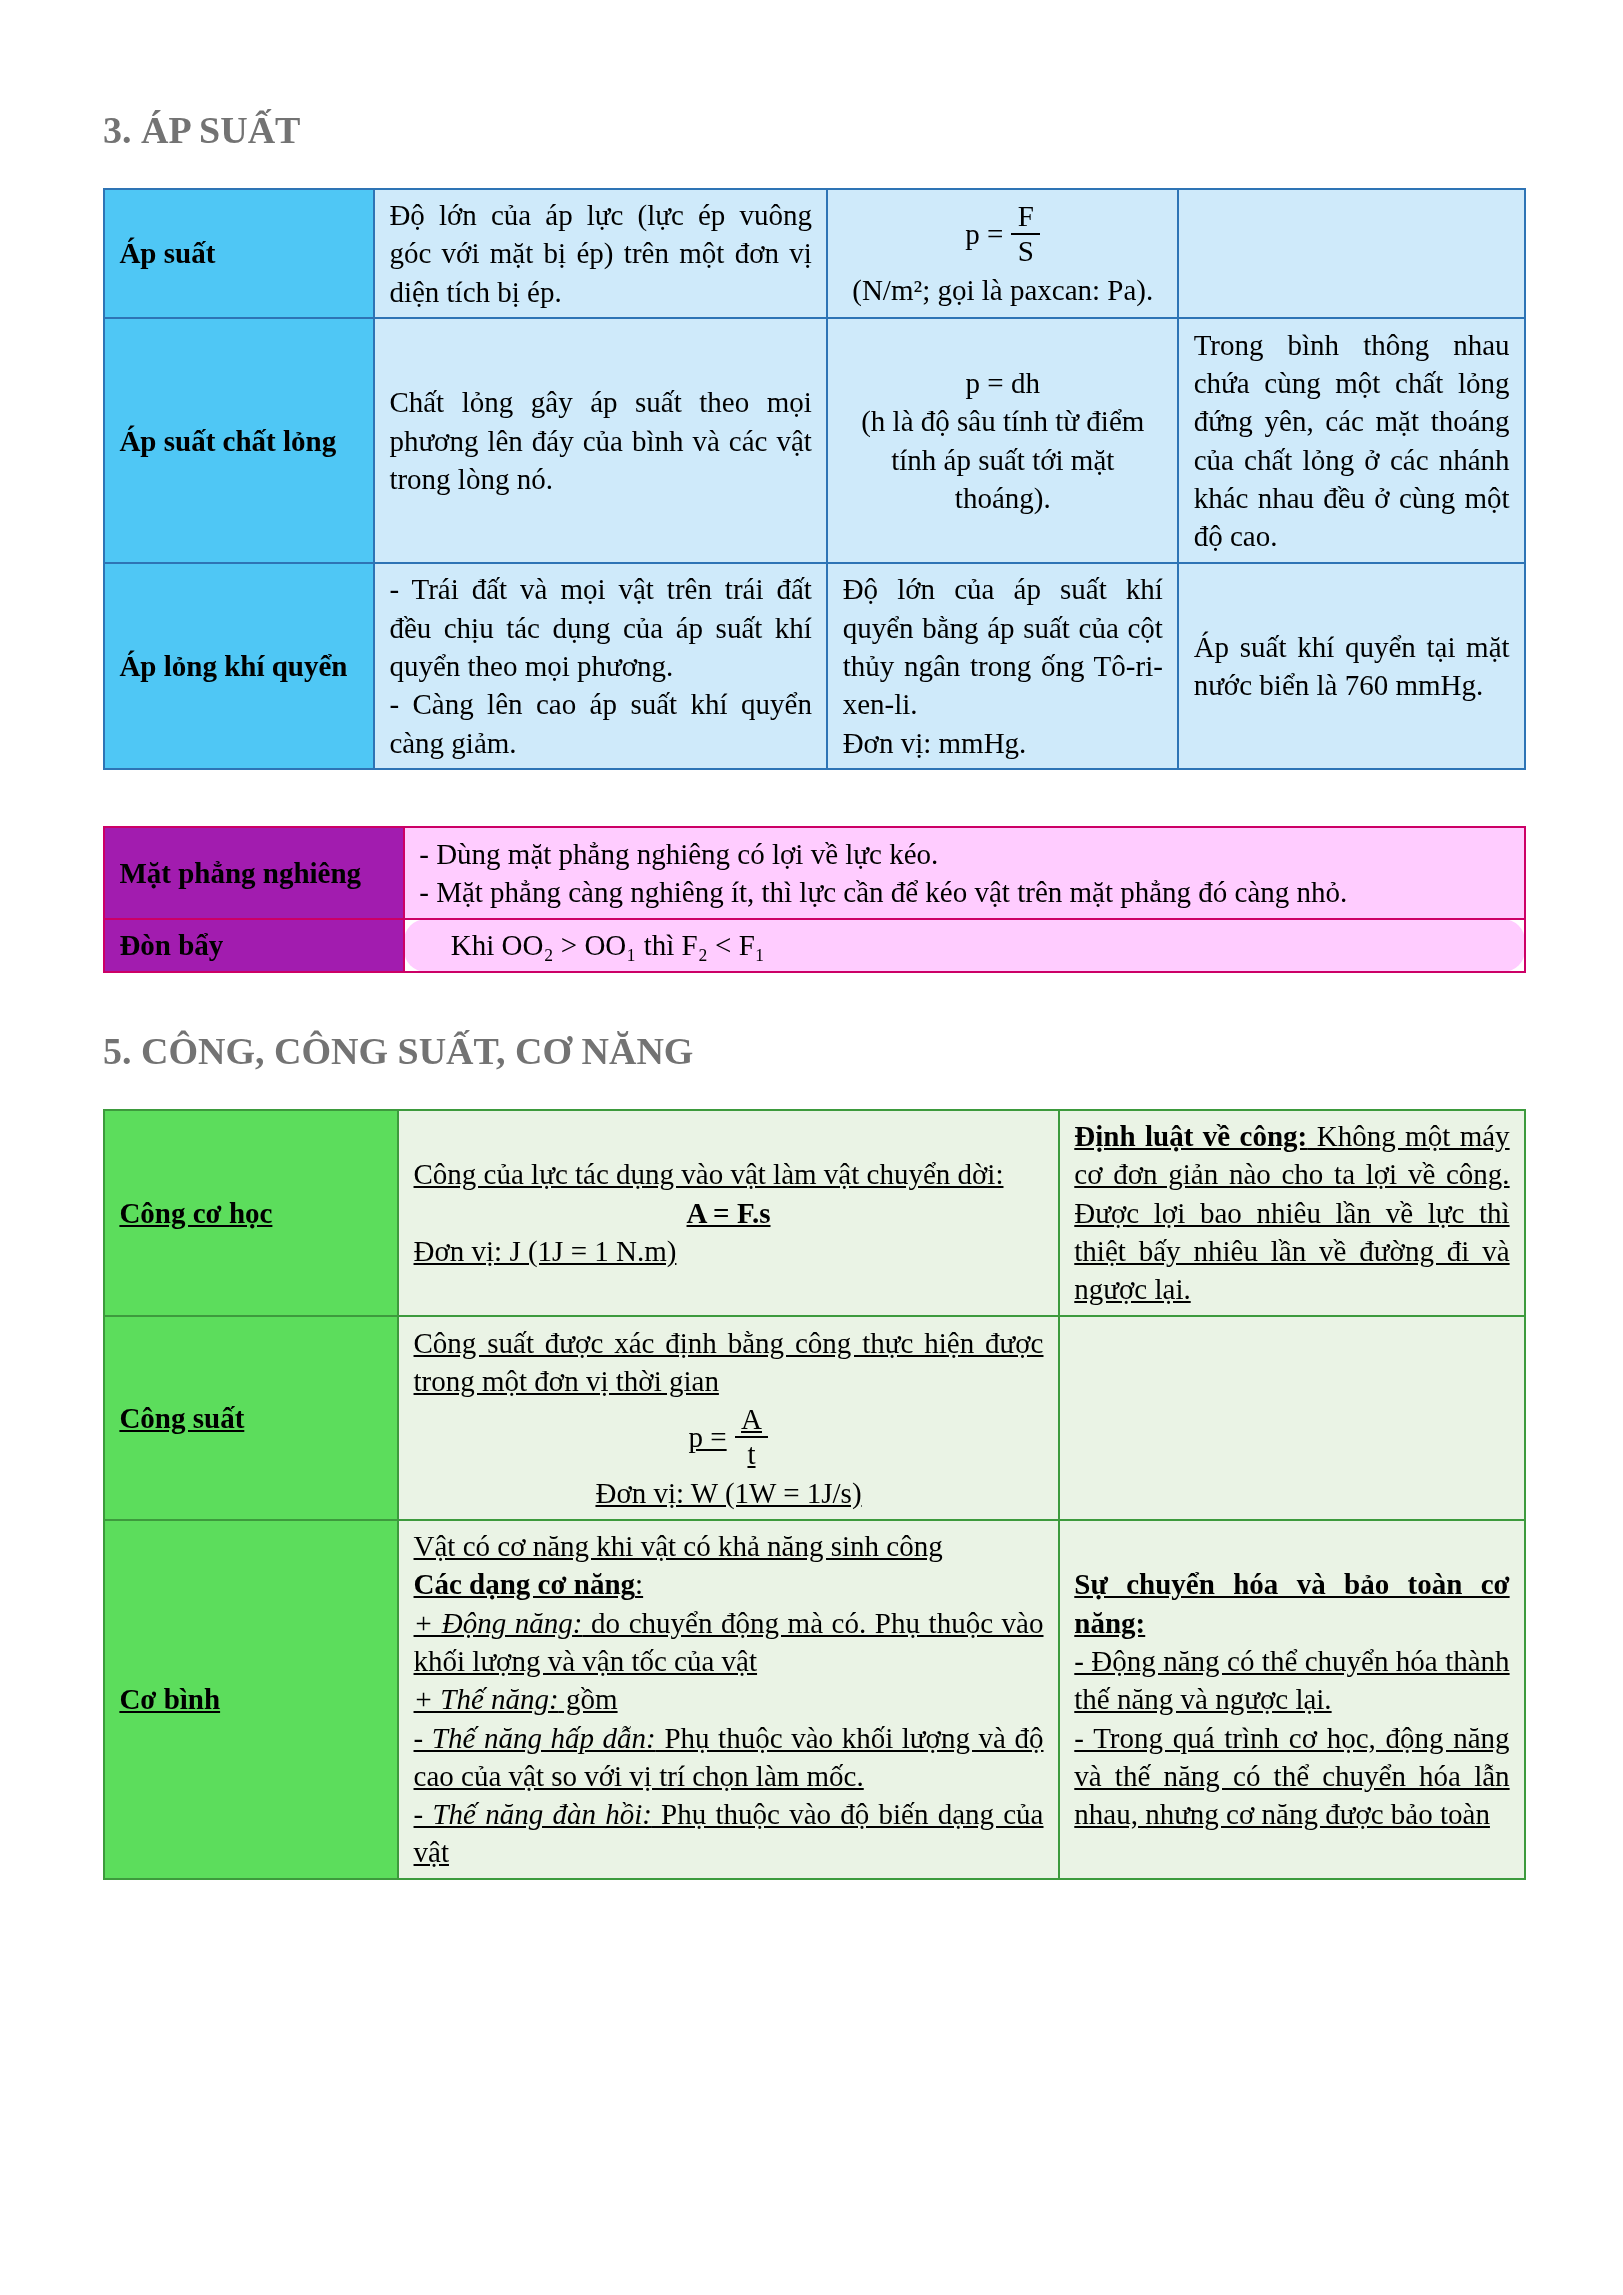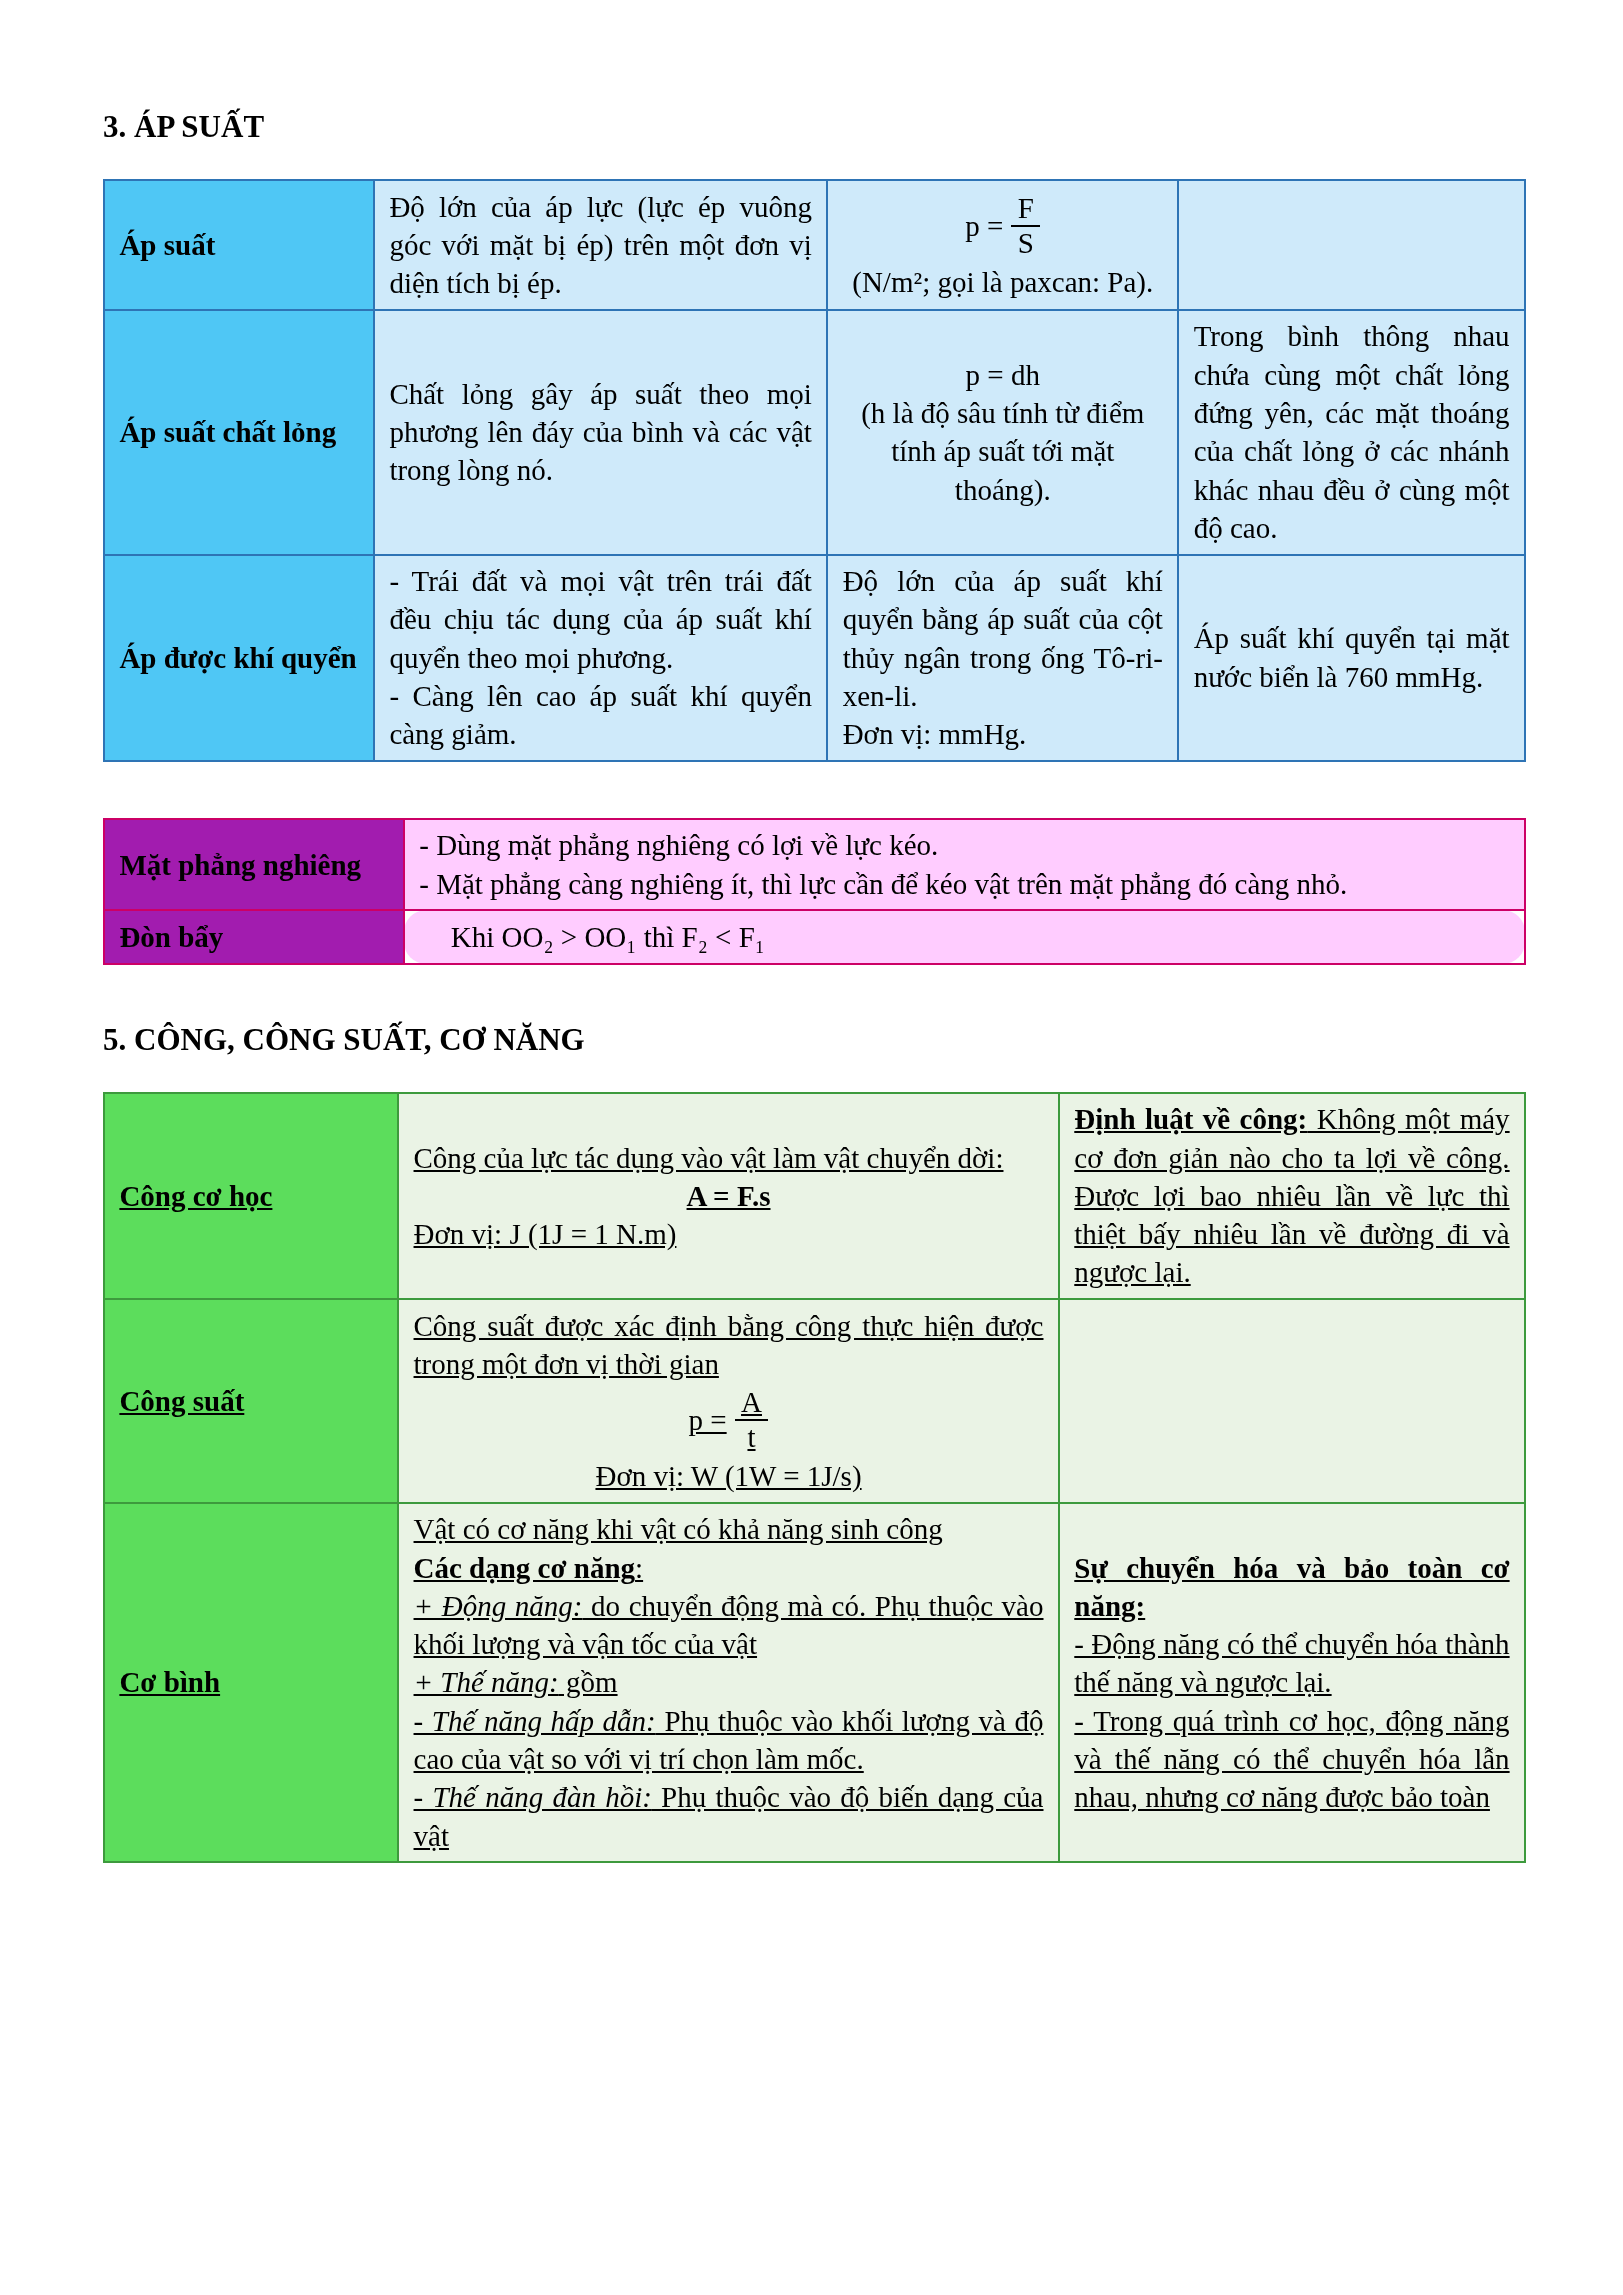--- a/index.html
+++ b/index.html
@@ -3,21 +3,21 @@
 <meta charset="utf-8">
 <style>
   * { margin:0; padding:0; box-sizing:border-box; }
   html, body { background:#ffffff; }
   body {
     width:1623px; height:2295px; overflow:hidden;
     font-family:"Liberation Serif","DejaVu Serif",serif;
     font-size:29px; line-height:1.32; color:#000;
     padding:108px 97px 0 103px;
   }
-  h2 { font-size:31px; line-height:1.2; margin:0 0 34px 0; color:#000000; }
+  h2 { font-size:38px; line-height:1.2; margin:0 0 34px 0; color:#737373; }
   section.sec { margin-top:56px; }
   section.sec.first { margin-top:0; }
   table.t { width:100%; border-collapse:collapse; table-layout:fixed; }
   table.t td { padding:6.5px 14.4px; vertical-align:middle; word-wrap:break-word; }
   .t1 td { border:2.6px solid #2e74b5; background:#cfeafa; }
   .t1 td.hd { background:#4fc7f5; }
   .t2 td { border:2.6px solid #cc0066; background:#ffccff; }
   .t2 td.hd { background:#a21caf; }
   .t3 td { border:2.6px solid #3d9a3d; background:#eaf3e5;text-decoration:underline; }
   .t3 td.hd { background:#5cdd5c; }
@@ -65,21 +65,21 @@
         <tr>
           <td class="hd">Áp suất chất lỏng</td>
           <td class="just">Chất lỏng gây áp suất theo mọi phương lên đáy của bình và các vật trong lòng nó.</td>
           <td class="ctr">
             <div>p = dh</div>
             <div>(h là độ sâu tính từ điểm tính áp suất tới mặt thoáng).</div>
           </td>
           <td class="just">Trong bình thông nhau chứa cùng một chất lỏng đứng yên, các mặt thoáng của chất lỏng ở các nhánh khác nhau đều ở cùng một độ cao.</td>
         </tr>
         <tr>
-          <td class="hd">Áp được khí quyển</td>
+          <td class="hd">Áp lỏng khí quyển</td>
           <td class="just">
             <div>- Trái đất và mọi vật trên trái đất đều chịu tác dụng của áp suất khí quyển theo mọi phương.</div>
             <div>- Càng lên cao áp suất khí quyển càng giảm.</div>
           </td>
           <td class="just">
             <div>Độ lớn của áp suất khí quyển bằng áp suất của cột thủy ngân trong ống Tô-ri-xen-li.</div>
             <div>Đơn vị: mmHg.</div>
           </td>
           <td class="just">Áp suất khí quyển tại mặt nước biển là 760 mmHg.</td>
         </tr>

